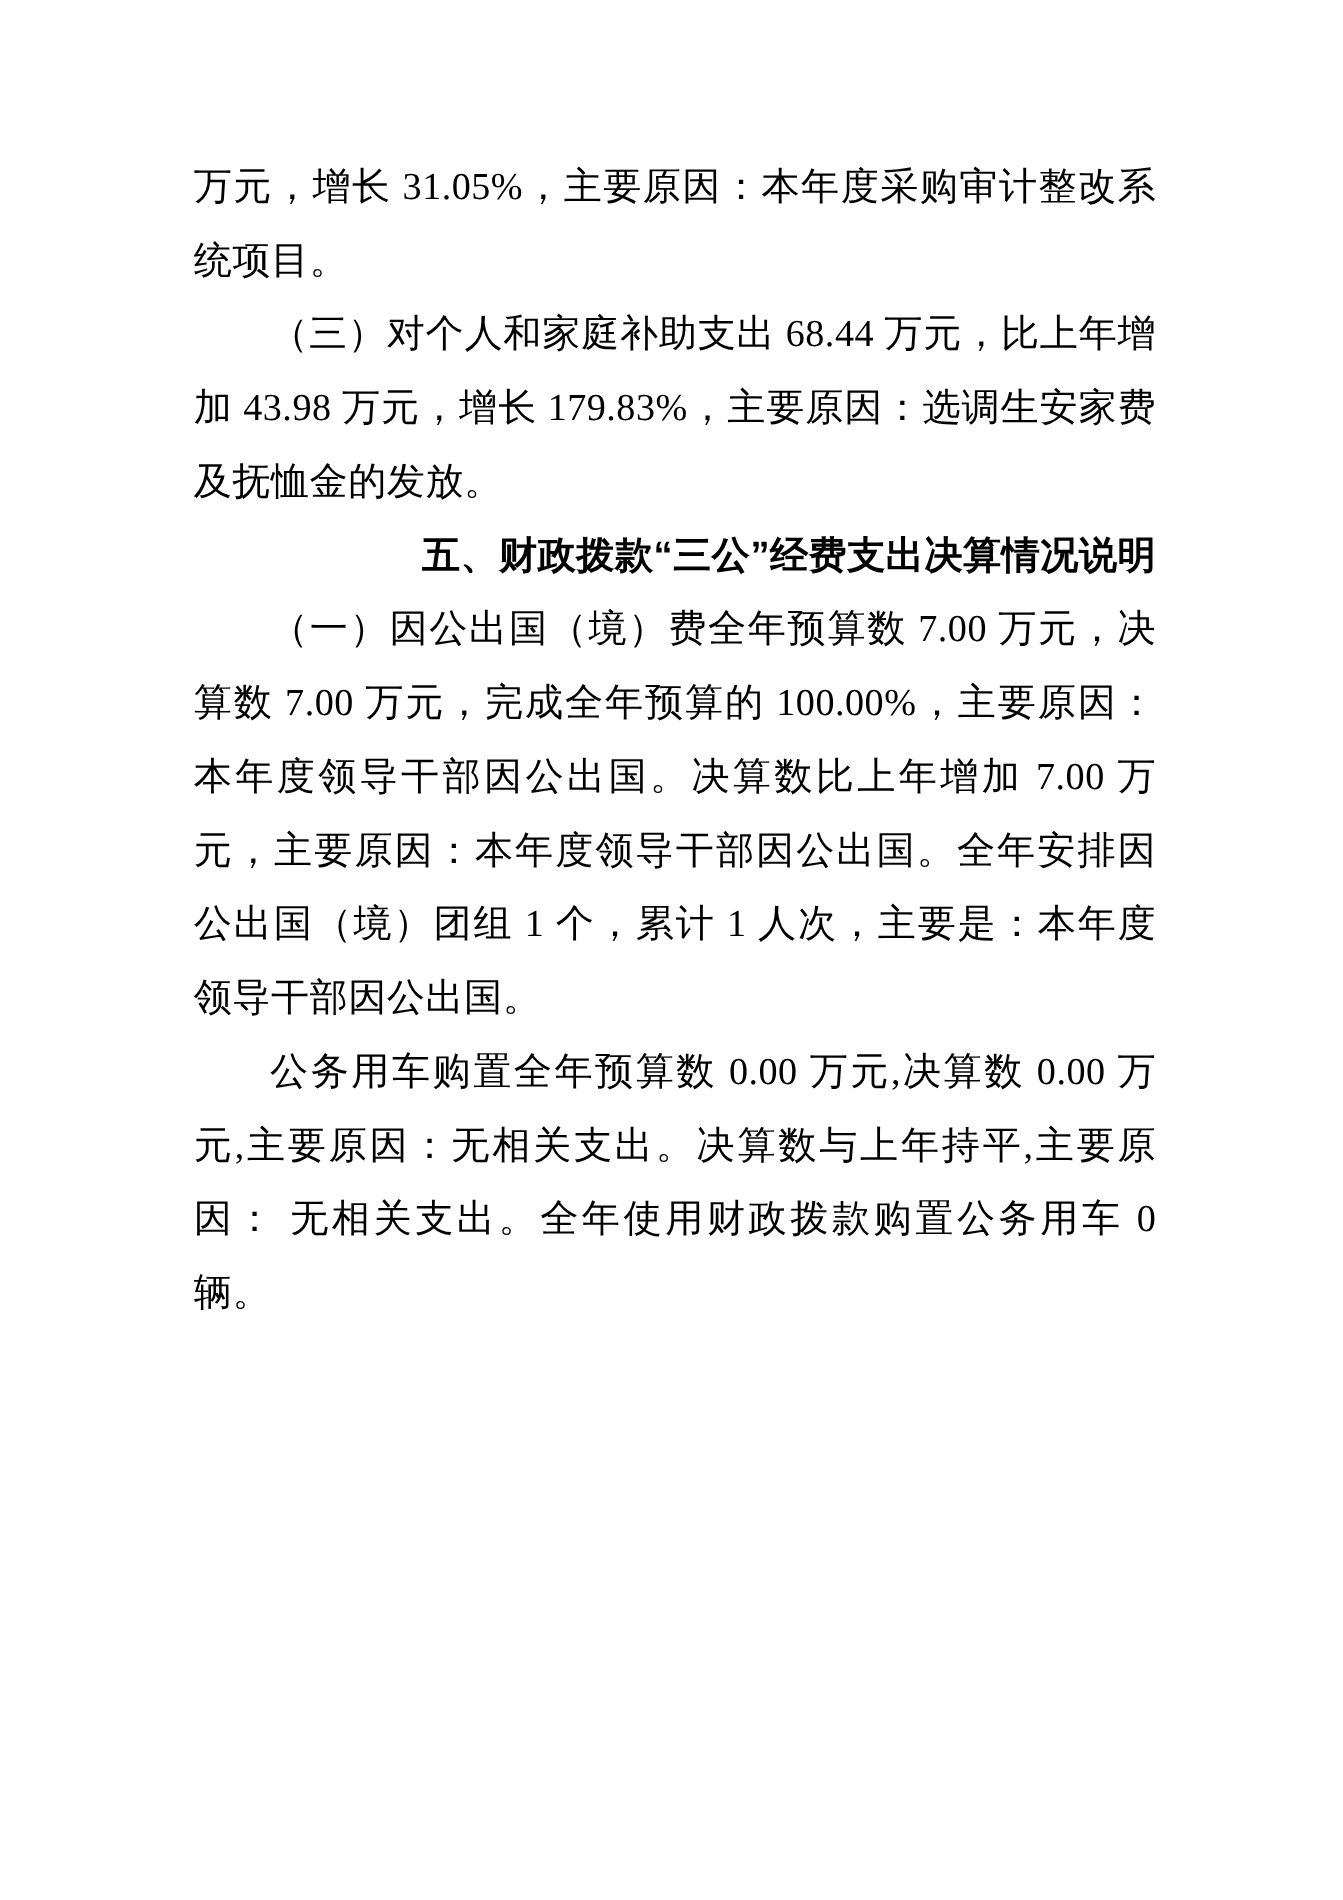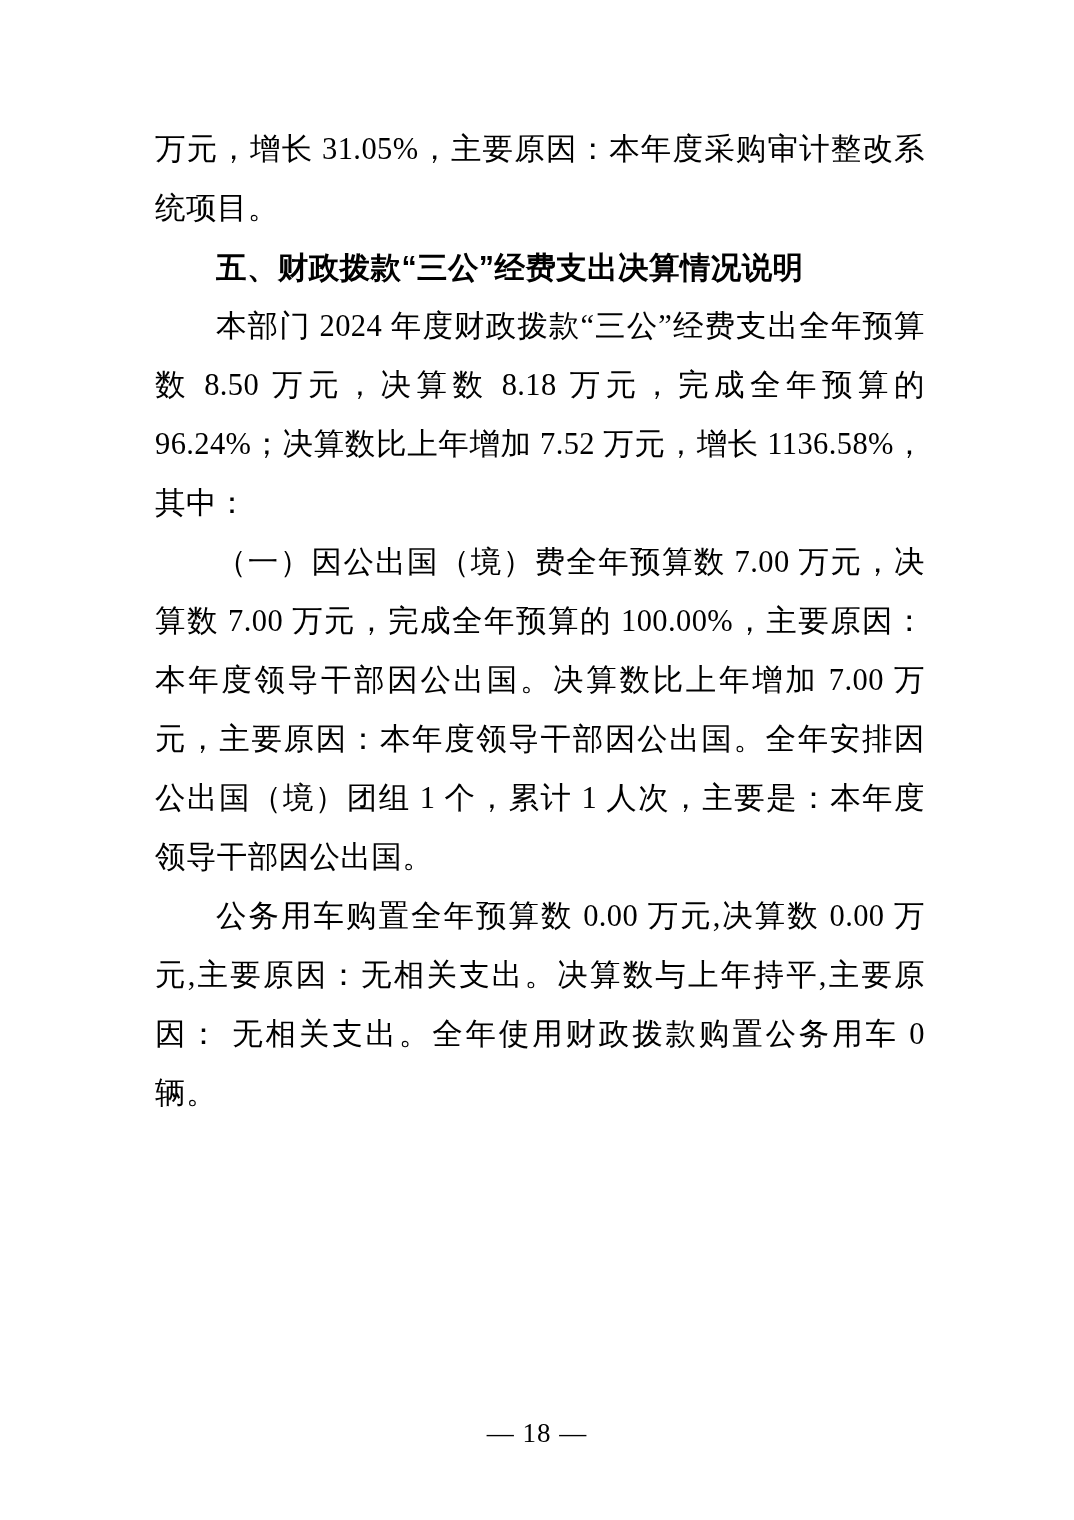--- a/index.html
+++ b/index.html
@@ -37,38 +37,38 @@
     text-indent: 0;
   }
   .heading {
     font-size: 30.5px;
     line-height: 59px;
     letter-spacing: 0.4px;
     margin: 0;
     text-indent: 2em;
     font-weight: bold;
     font-family: "Liberation Sans", "DejaVu Sans", sans-serif;
+    text-align: right;
   }
   .footer {
     position: absolute;
     left: 0;
     right: 0;
     top: 1418px;
     text-align: center;
     font-size: 27px;
     letter-spacing: 1px;
     font-family: "Liberation Serif", "DejaVu Serif", serif;
   }
 </style>
 </head>
 <body>
 
 <div class="page">
   <div class="content">
     <p class="para noindent">万元，增长 31.05%，主要原因：本年度采购审计整改系统项目。</p>
+    <p class="para">（三）对个人和家庭补助支出 68.44 万元，比上年增加 43.98 万元，增长 179.83%，主要原因：选调生安家费及抚恤金的发放。</p>
     <p class="heading">五、财政拨款“三公”经费支出决算情况说明</p>
-    <p class="para">本部门 2024 年度财政拨款“三公”经费支出全年预算数 8.50 万元，决算数 8.18 万元，完成全年预算的 96.24%；决算数比上年增加 7.52 万元，增长 1136.58%，其中：</p>
     <p class="para">（一）因公出国（境）费全年预算数 7.00 万元，决算数 7.00 万元，完成全年预算的 100.00%，主要原因：本年度领导干部因公出国。决算数比上年增加 7.00 万元，主要原因：本年度领导干部因公出国。全年安排因公出国（境）团组 1 个，累计 1 人次，主要是：本年度领导干部因公出国。</p>
     <p class="para">公务用车购置全年预算数 0.00 万元,决算数 0.00 万元,主要原因：无相关支出。决算数与上年持平,主要原因： 无相关支出。全年使用财政拨款购置公务用车 0 辆。</p>
 
   </div>
-  <div class="footer">— 18 —</div>
 </div>
 
 </body></html>

